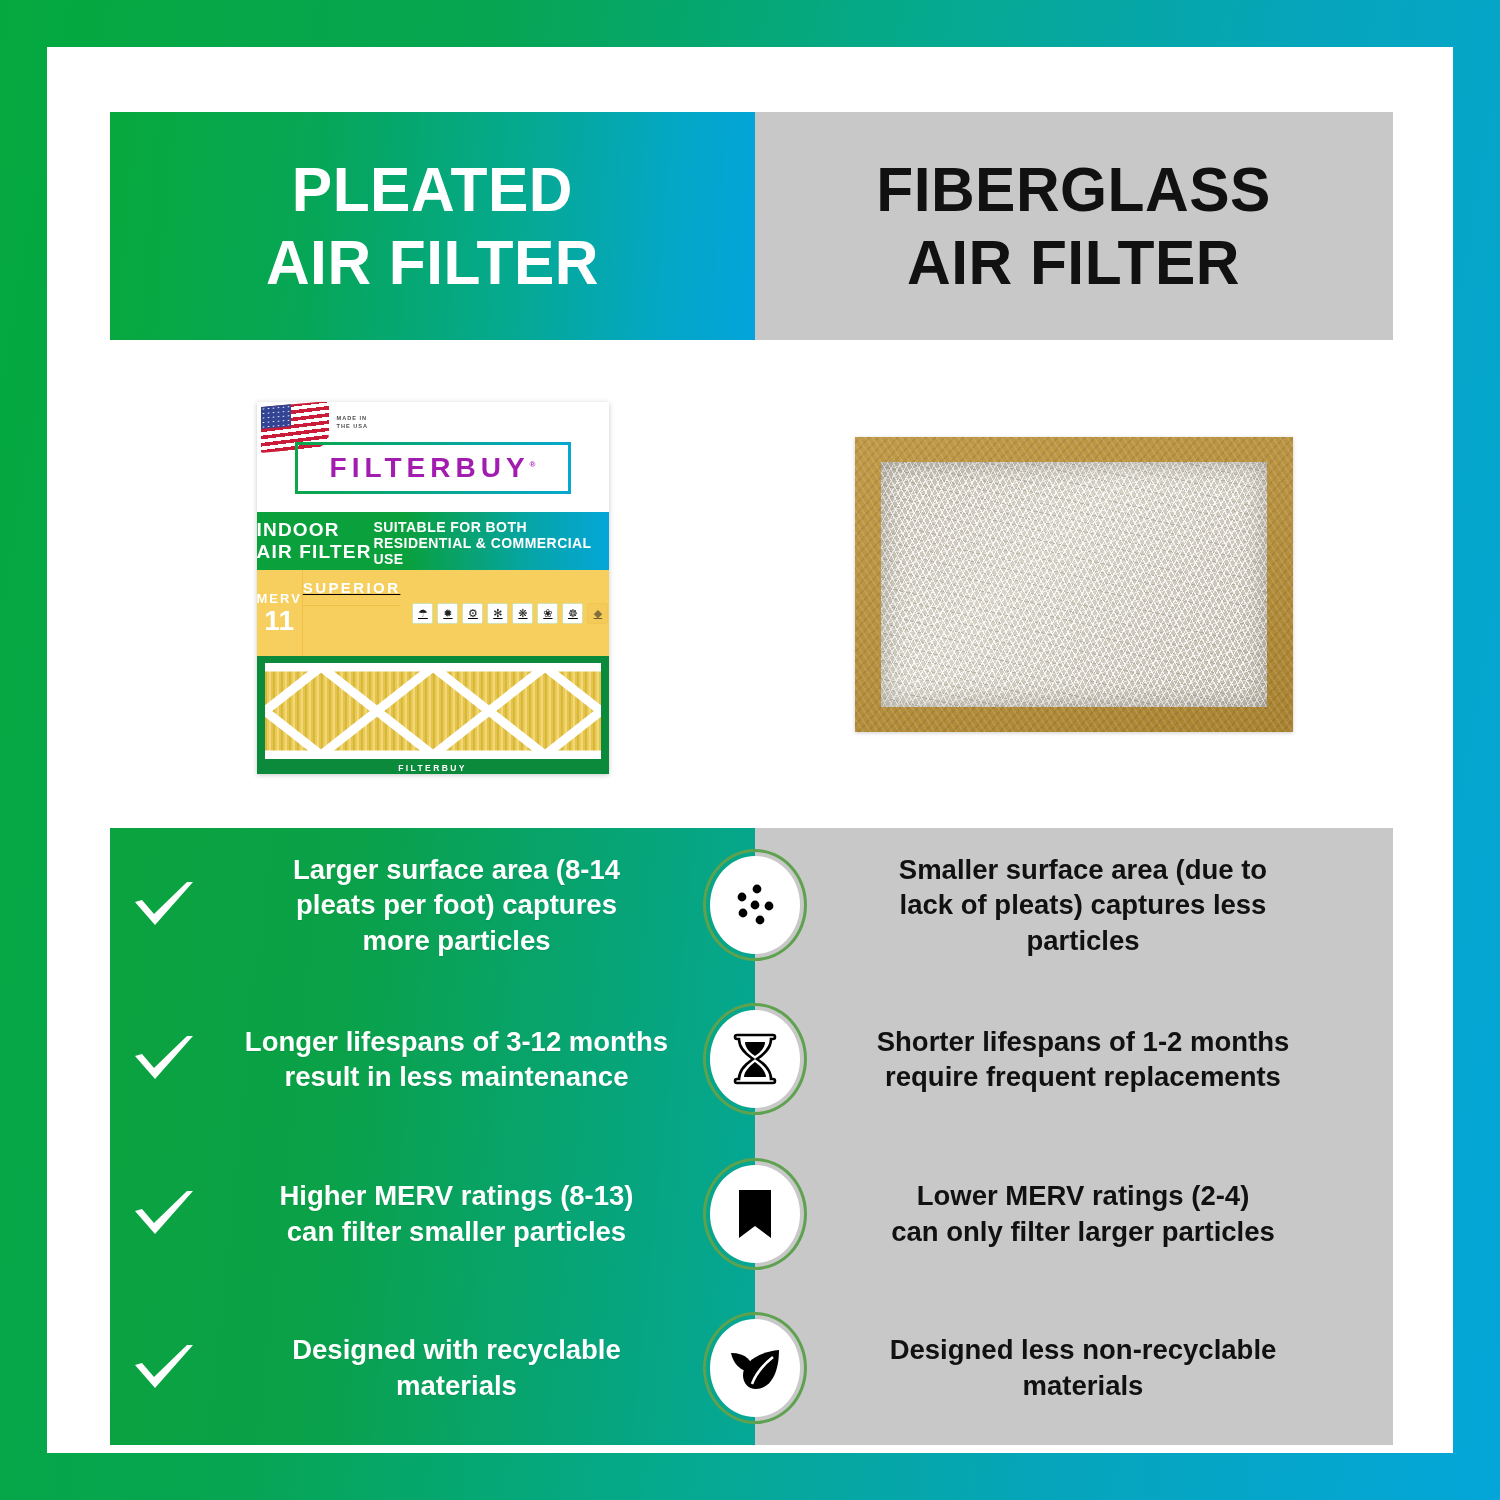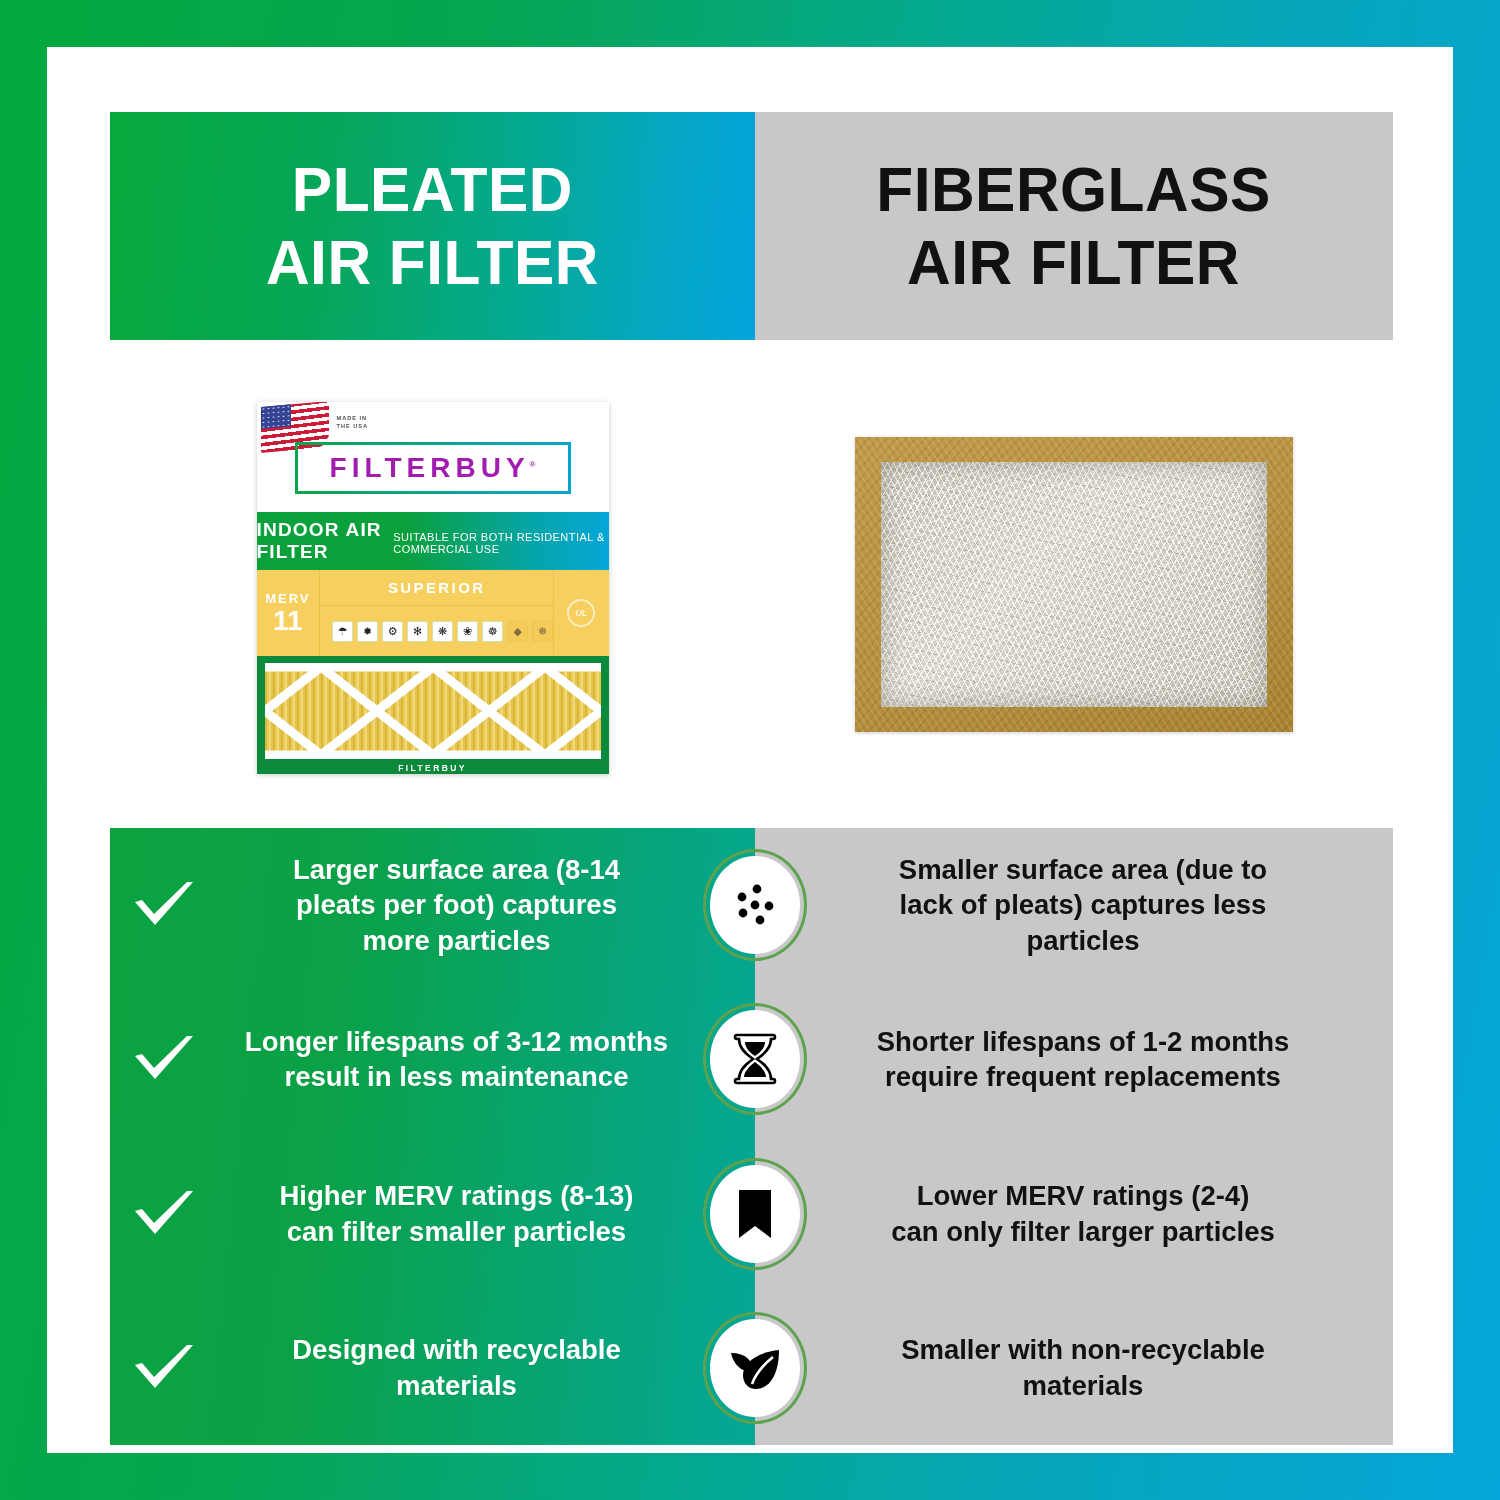--- a/index.html
+++ b/index.html
@@ -106,31 +106,31 @@
   }
   .brand-text sup { font-size: 8px; vertical-align: super; letter-spacing:0; }
 
   .pb-green {
     height: 58px;
     background: linear-gradient(90deg,#0aa03c 0%, #0aa03c 42%, #06a5a8 78%, #04a6d8 100%);
     display:flex; flex-direction:row; align-items:center; justify-content:center;
     color:#fff;
   }
   .pb-green .l1 { font-size: 19px; font-weight: 700; letter-spacing: 1.2px; }
-  .pb-green .l2 { font-size: 11px; font-weight: 400; letter-spacing: .45px; margin-top: 3px; }
+  .pb-green .l2 { font-size: 14px; font-weight: 700; letter-spacing: .45px; margin-top: 3px; }
 
   .pb-yellow { height: 86px; background: #f6cf5e; display:flex; }
   .pb-merv {
     width: 76px; border-right:1px solid #f0c044;
     display:flex; flex-direction:column; align-items:center; justify-content:center;
     color:#fff;
   }
   .pb-merv .m1 { font-size: 13px; font-weight:700; letter-spacing:2px; }
   .pb-merv .m2 { font-size: 28px; font-weight:700; line-height:1; margin-top:1px; }
-  .pb-mid { flex:1; display:flex; flex-direction:column; }
+  .pb-mid { flex:1; display:flex; flex-direction:row;text-decoration:underline; }
   .pb-sup {
     height: 36px; border-bottom:1px solid #f0c044;
     display:flex; align-items:center; justify-content:center;
     color:#fff; font-size:15px; font-weight:700; letter-spacing:2.4px;
   }
   .pb-icons { flex:1; display:flex; align-items:center; gap:4px; padding-left:12px; }
   .pb-ic {
     width: 21px; height: 21px; background:#fff;
     border:1px solid #cfe3b0; border-radius:2px;
     display:flex; align-items:center; justify-content:center;
@@ -426,21 +426,21 @@
         </div>
 
         <div class="row">
           <div class="check">
             <svg viewBox="0 0 62 50" aria-hidden="true">
               <path d="M2,22 L22,45 L60,2 L54,2 L21,34 L9,20 Z" fill="#ffffff"></path>
             </svg>
           </div>
           <div class="txt-left">Designed with recyclable
 materials</div>
-          <div class="txt-right">Smaller with non-recyclable
+          <div class="txt-right">Designed less non-recyclable
 materials</div>
           <div class="mid-icon">
             <span class="ring"></span>
             <span class="disc"></span>
             <span class="glyph">
               <svg viewBox="0 0 58 58" aria-hidden="true">
                 <path d="M5,14 C20,14 27,22 28,33 C22,34 9,31 5,14 Z" fill="#000000"></path>
                 <path d="M53,11 C53,36 43,50 30,50 C22,50 17,44 17,36 C17,23 33,13 53,11 Z" fill="#000000"></path>
                 <path d="M47,18 C37,26 30,34 26,45" fill="none" stroke="#ffffff" stroke-width="2.6"></path>
               </svg>

